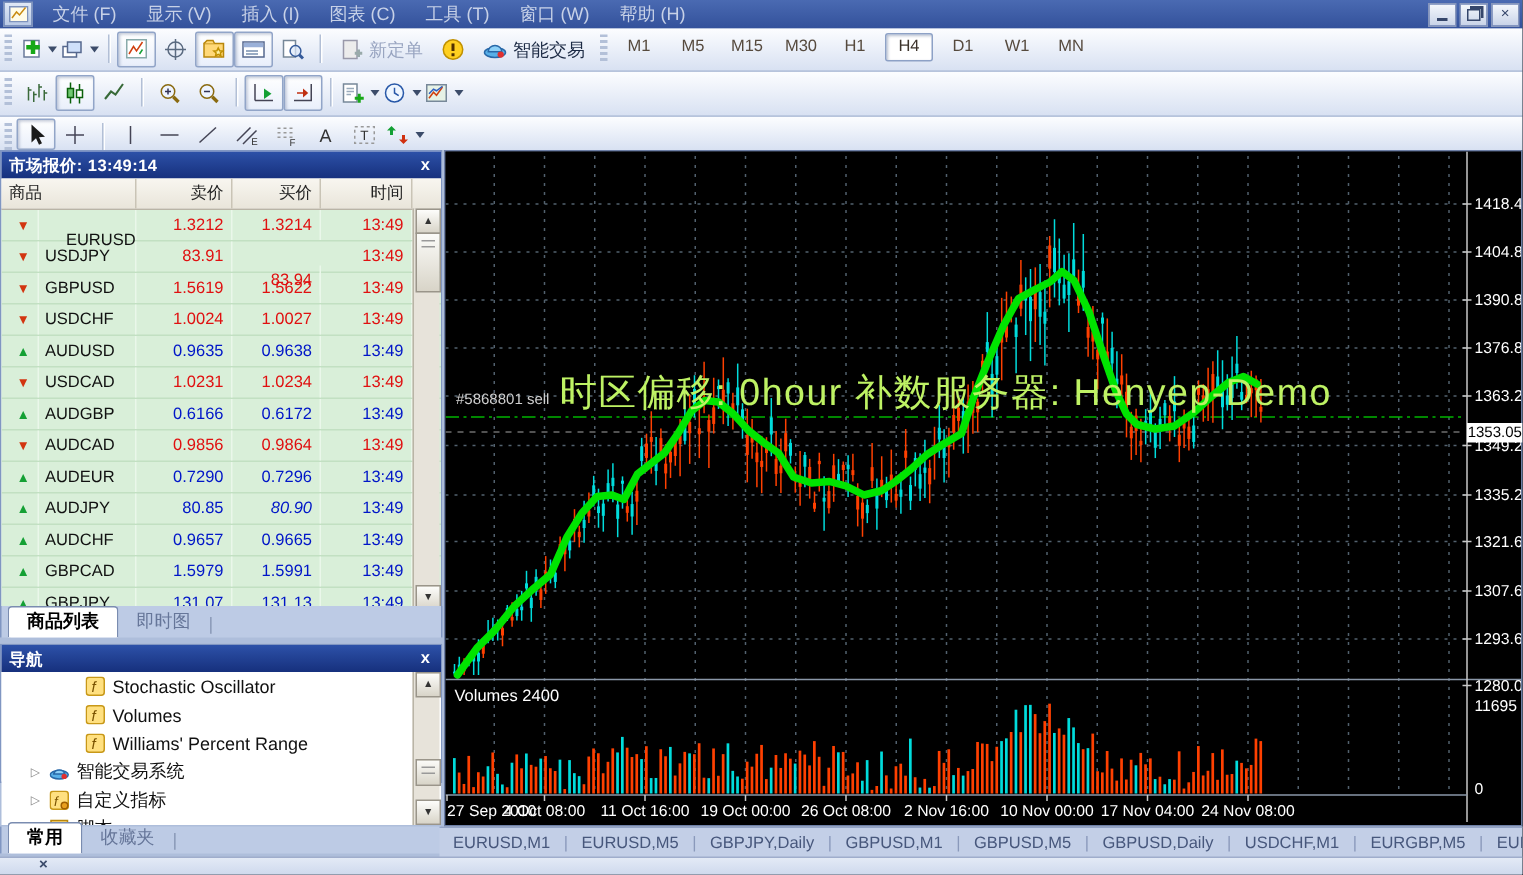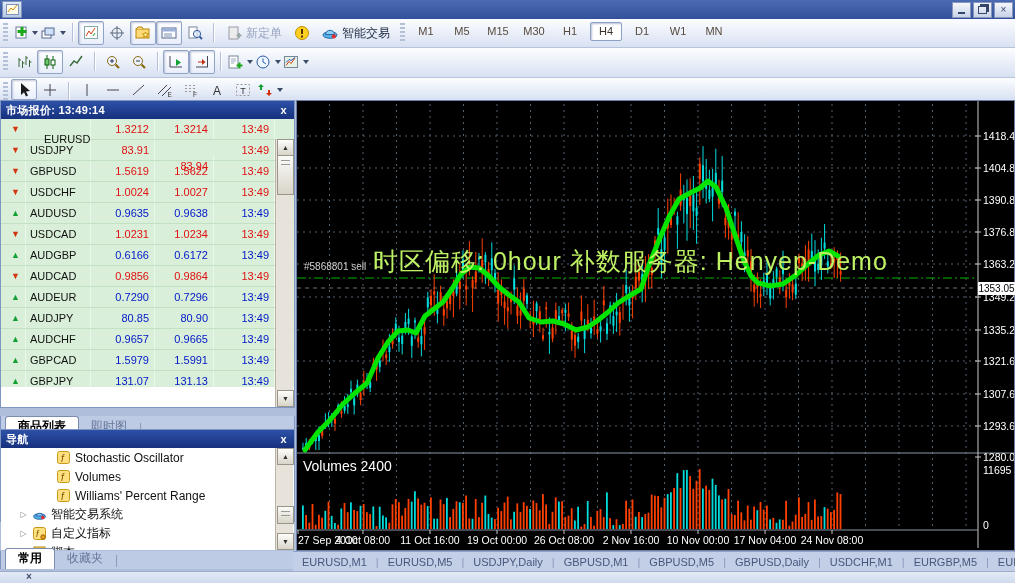--- a/index.html
+++ b/index.html
@@ -72,21 +72,21 @@
   .nav-tree{overflow:hidden;background:#fff;position:relative}
   .nav-item{display:flex;align-items:center;height:19px;font-size:12px;color:#111;gap:5px}
   .exp{width:9px;font-size:8px;color:#888;text-align:center}
   
   .chartwrap{position:absolute;left:296px;top:100px;width:719px;height:451px;background:#000;
              border:1px solid #6d7fa6;box-sizing:border-box}
   .chart-title{position:absolute;left:6px;top:3px;color:#fff;font-size:11px;white-space:nowrap}
   .order-label{position:absolute;left:7px;top:160px;color:#cfcfcf;font-size:10px;white-space:nowrap}
   .red-overlay{position:absolute;left:76px;top:144px;color:#bef264;font-size:25px;font-weight:normal;
                white-space:nowrap;letter-spacing:1px}
-  .volumes-label{position:absolute;left:6px;top:357px;color:#fff;font-size:14px}
+  .volumes-label{position:absolute;left:6px;top:357px;color:#fff;font-size:11px}
   .price-box{position:absolute;left:681px;top:181px;width:37px;height:13px;background:#fff;color:#000;
              font-size:10px;text-align:center;line-height:13px}
   
   .bottom-tabs{position:absolute;left:293px;top:551px;width:722px;height:20px;background:#c3cfe7;
                border-top:1px solid #93a3c6;display:flex;align-items:center;font-size:11px;color:#47577c;overflow:hidden}
   .btab{padding:0 9px;white-space:nowrap}
   .btabdiv{color:#8a99bb}
   .status-bar{position:absolute;left:0;top:571px;width:1015px;height:12px;background:linear-gradient(#e3eaf6,#cdd8ec);
               border-top:1px solid #9fadcc}
   .mini-x{position:absolute;left:26px;top:-1px;font-size:10px;color:#3c4c6c;font-weight:bold}
@@ -95,20 +95,21 @@
 </head>
 <body>
 
 <div class="menubar">
   <span class="appicon">
     <svg width="13" height="11" viewBox="0 0 13 11">
       <rect x="0.5" y="0.5" width="12" height="10" fill="#fffbe8" stroke="#7e93bd"></rect>
       <path d="M2 8l3-4 2 2 4-5" stroke="#c88a10" fill="none"></path>
     </svg>
   </span>
+  <div id="menu-items"><span class="menu-item">文件 (F)</span><span class="menu-item">显示 (V)</span><span class="menu-item">插入 (I)</span><span class="menu-item">图表 (C)</span><span class="menu-item">工具 (T)</span><span class="menu-item">窗口 (W)</span><span class="menu-item">帮助 (H)</span></div>
   <div class="winbtns">
     <span class="winbtn">
         <span class="mini"></span>
       </span>
     <span class="winbtn">
         <span class="rest"></span>
       </span>
     <span class="winbtn">×</span>
   </div>
 </div>
@@ -281,20 +282,26 @@
         <path d="M12 14l-3-3h2V8h2v3h2z" fill="#d03010"></path>
       </svg>
       <span class="dd"></span>
     </span></div>
 
 <div class="panel" style="top:100px;height:308px">
   <div class="ptitle">
     <span>市场报价: 13:49:14</span>
     <span class="pclose">x</span>
   </div>
+  <div class="mw-head" id="mw-head">
+      <span style="width: 90px; text-align: left;">商品</span>
+      <span style="width: 64px; text-align: right;">卖价</span>
+      <span style="width: 59px; text-align: right;">买价</span>
+      <span style="width: 61px; text-align: right;">时间</span>
+    </div>
   <div class="mw-rows" id="mw-rows" style="height:268px">
       <div class="mw-row down">
         <span class="cell-sym" style="width: 90px;">
           <span class="arr down">▼</span>
           <span style="padding: 14px; border: none;">EURUSD</span>
         </span>
         <span class="num" style="width: 64px;">1.3212</span>
         <span class="num" style="width: 59px;">1.3214</span>
         <span class="cell-time num" style="width: 61px;">13:49</span>
       </div>
@@ -369,21 +376,21 @@
         <span class="num" style="width: 64px;">0.7290</span>
         <span class="num" style="width: 59px;">0.7296</span>
         <span class="cell-time num" style="width: 61px;">13:49</span>
       </div>
       <div class="mw-row up">
         <span class="cell-sym" style="width: 90px;">
           <span class="arr up">▲</span>
           <span style="padding: 0px; border: none;">AUDJPY</span>
         </span>
         <span class="num" style="width: 64px;">80.85</span>
-        <span class="num" style="width: 59px;">80.90</span>
+        <span class="num" style="width: 59px; font-style: italic;">80.90</span>
         <span class="cell-time num" style="width: 61px;">13:49</span>
       </div>
       <div class="mw-row up">
         <span class="cell-sym" style="width: 90px;">
           <span class="arr up">▲</span>
           <span style="padding: 0px; border: none;">AUDCHF</span>
         </span>
         <span class="num" style="width: 64px;">0.9657</span>
         <span class="num" style="width: 59px;">0.9665</span>
         <span class="cell-time num" style="width: 61px;">13:49</span>
@@ -408,21 +415,21 @@
       </div>
     </div>
   <div class="vscroll" style="top:38px;height:268px">
     <span class="sbtn" style="top:0">▲</span>
     <span class="sthumb" style="top:16px;height:38px">
         <i></i>
       </span>
     <span class="sbtn" style="bottom:0">▼</span>
   </div>
 </div>
-<div class="tabs" id="mw-tabs" style="top:416px;height:21px">
+<div class="tabs" id="mw-tabs" style="top:404px;height:21px">
     <span class="tab active">商品列表</span>
     <span class="tab">即时图</span>
     <span class="tabdiv">|</span>
   </div>
 
 <div class="panel" style="top:429px;height:93px">
   <div class="ptitle">
     <span>导航</span>
     <span class="pclose">x</span>
   </div>
@@ -1082,21 +1089,21 @@
   <div class="red-overlay">时区偏移: 0hour 补数服务器: Henyep-Demo</div>
   <div class="volumes-label">Volumes 2400</div>
   <div class="price-box">1353.05</div>
 </div>
 
 <div class="bottom-tabs" id="bottom-tabs">
     <span class="btab">EURUSD,M1</span>
     <span class="btabdiv">|</span>
     <span class="btab">EURUSD,M5</span>
     <span class="btabdiv">|</span>
-    <span class="btab">USDJPY,Daily</span>
+    <span class="btab">GBPJPY,Daily</span>
     <span class="btabdiv">|</span>
     <span class="btab">GBPUSD,M1</span>
     <span class="btabdiv">|</span>
     <span class="btab">GBPUSD,M5</span>
     <span class="btabdiv">|</span>
     <span class="btab">GBPUSD,Daily</span>
     <span class="btabdiv">|</span>
     <span class="btab">USDCHF,M1</span>
     <span class="btabdiv">|</span>
     <span class="btab">EURGBP,M5</span>

